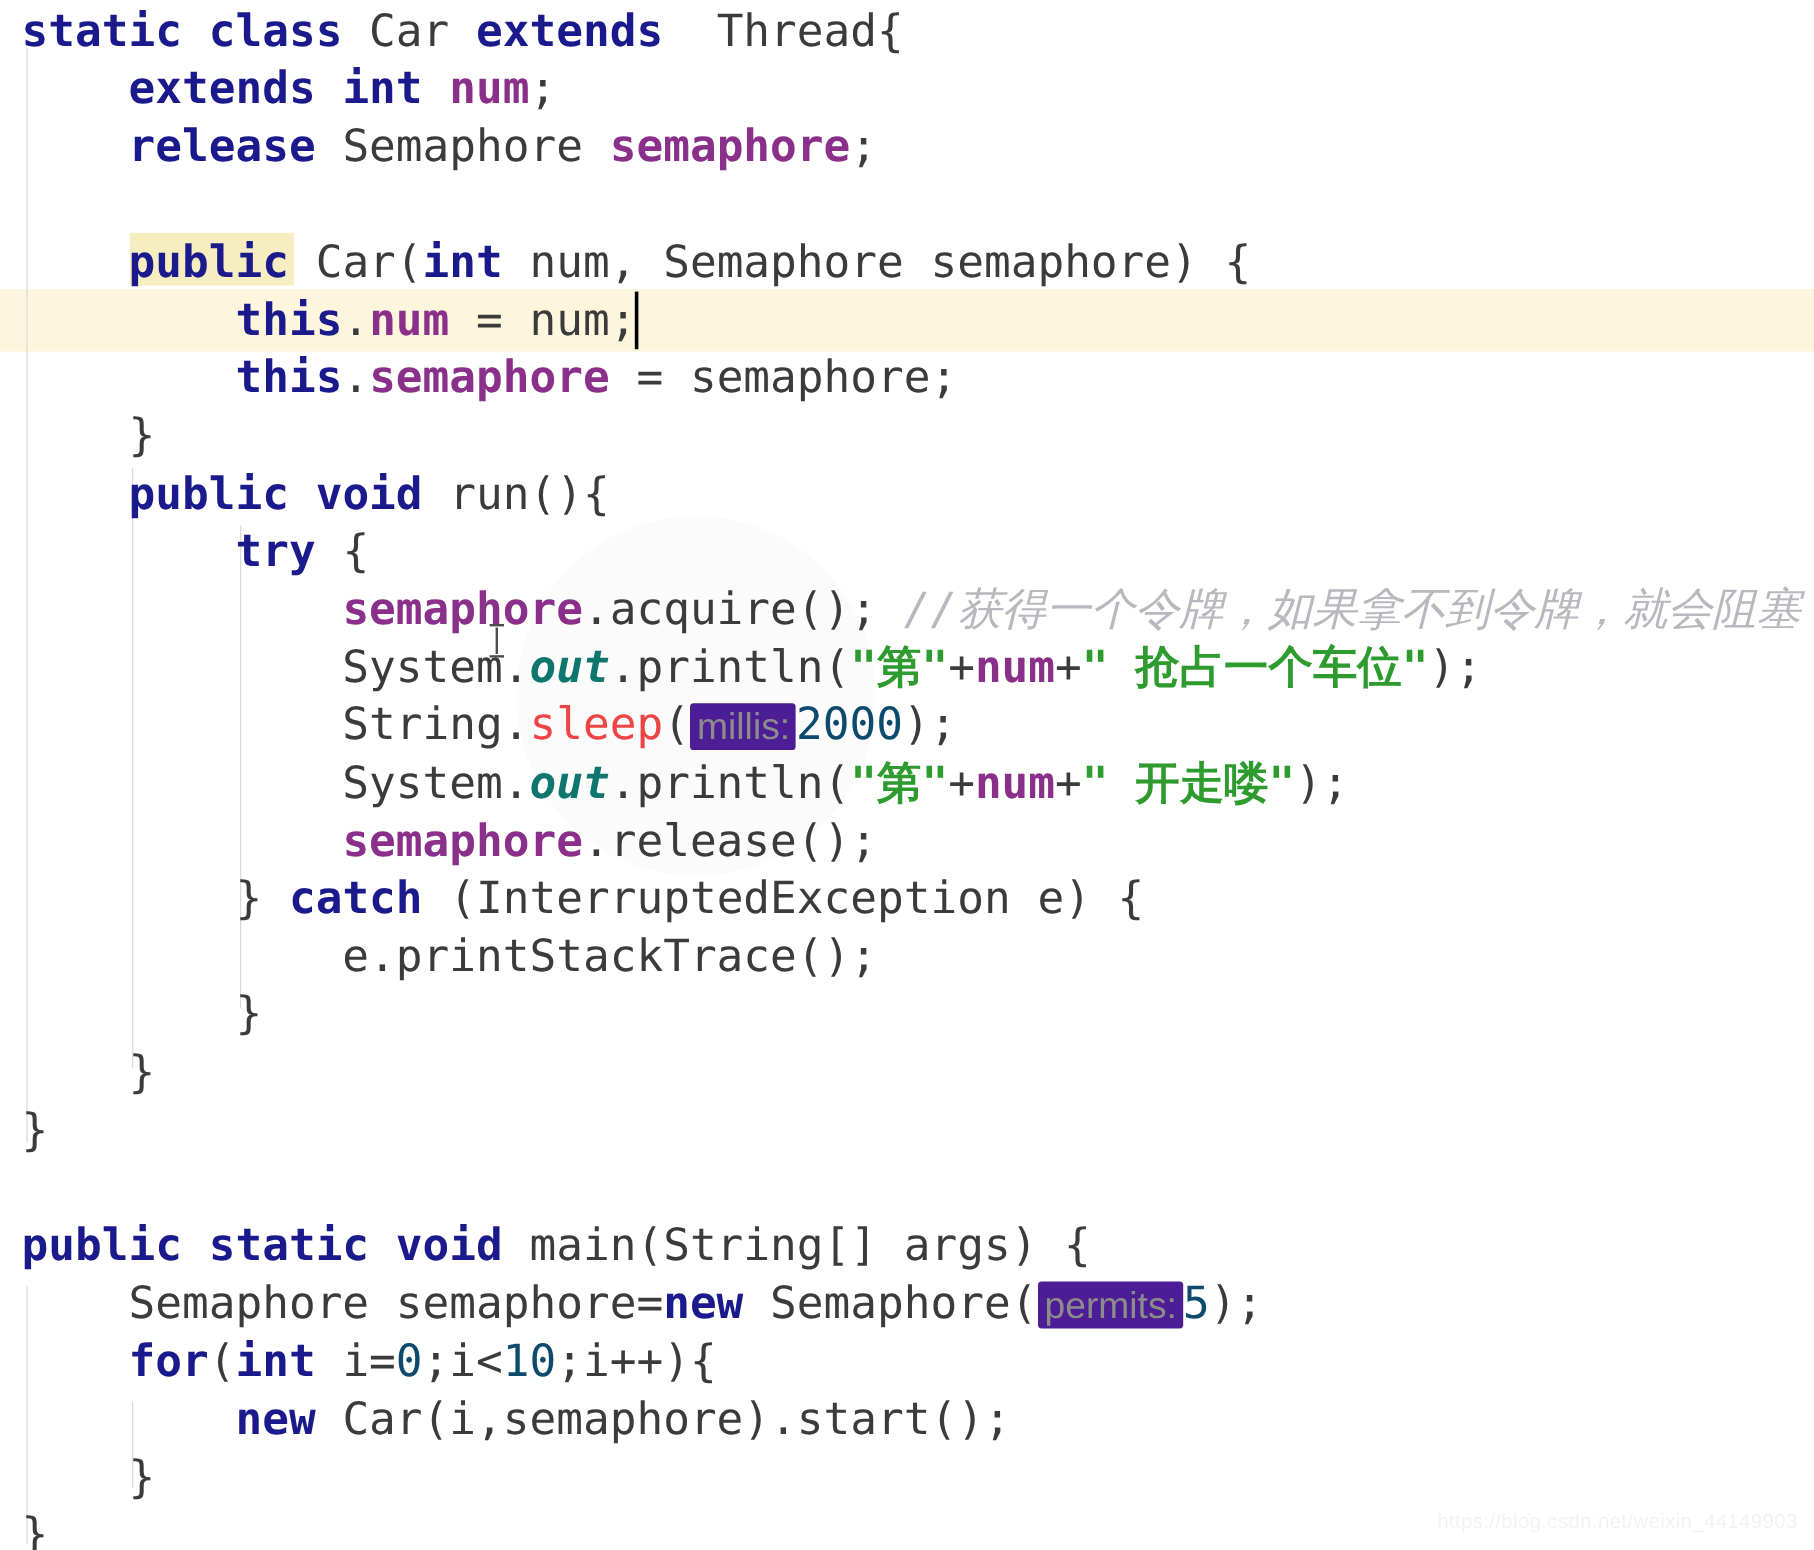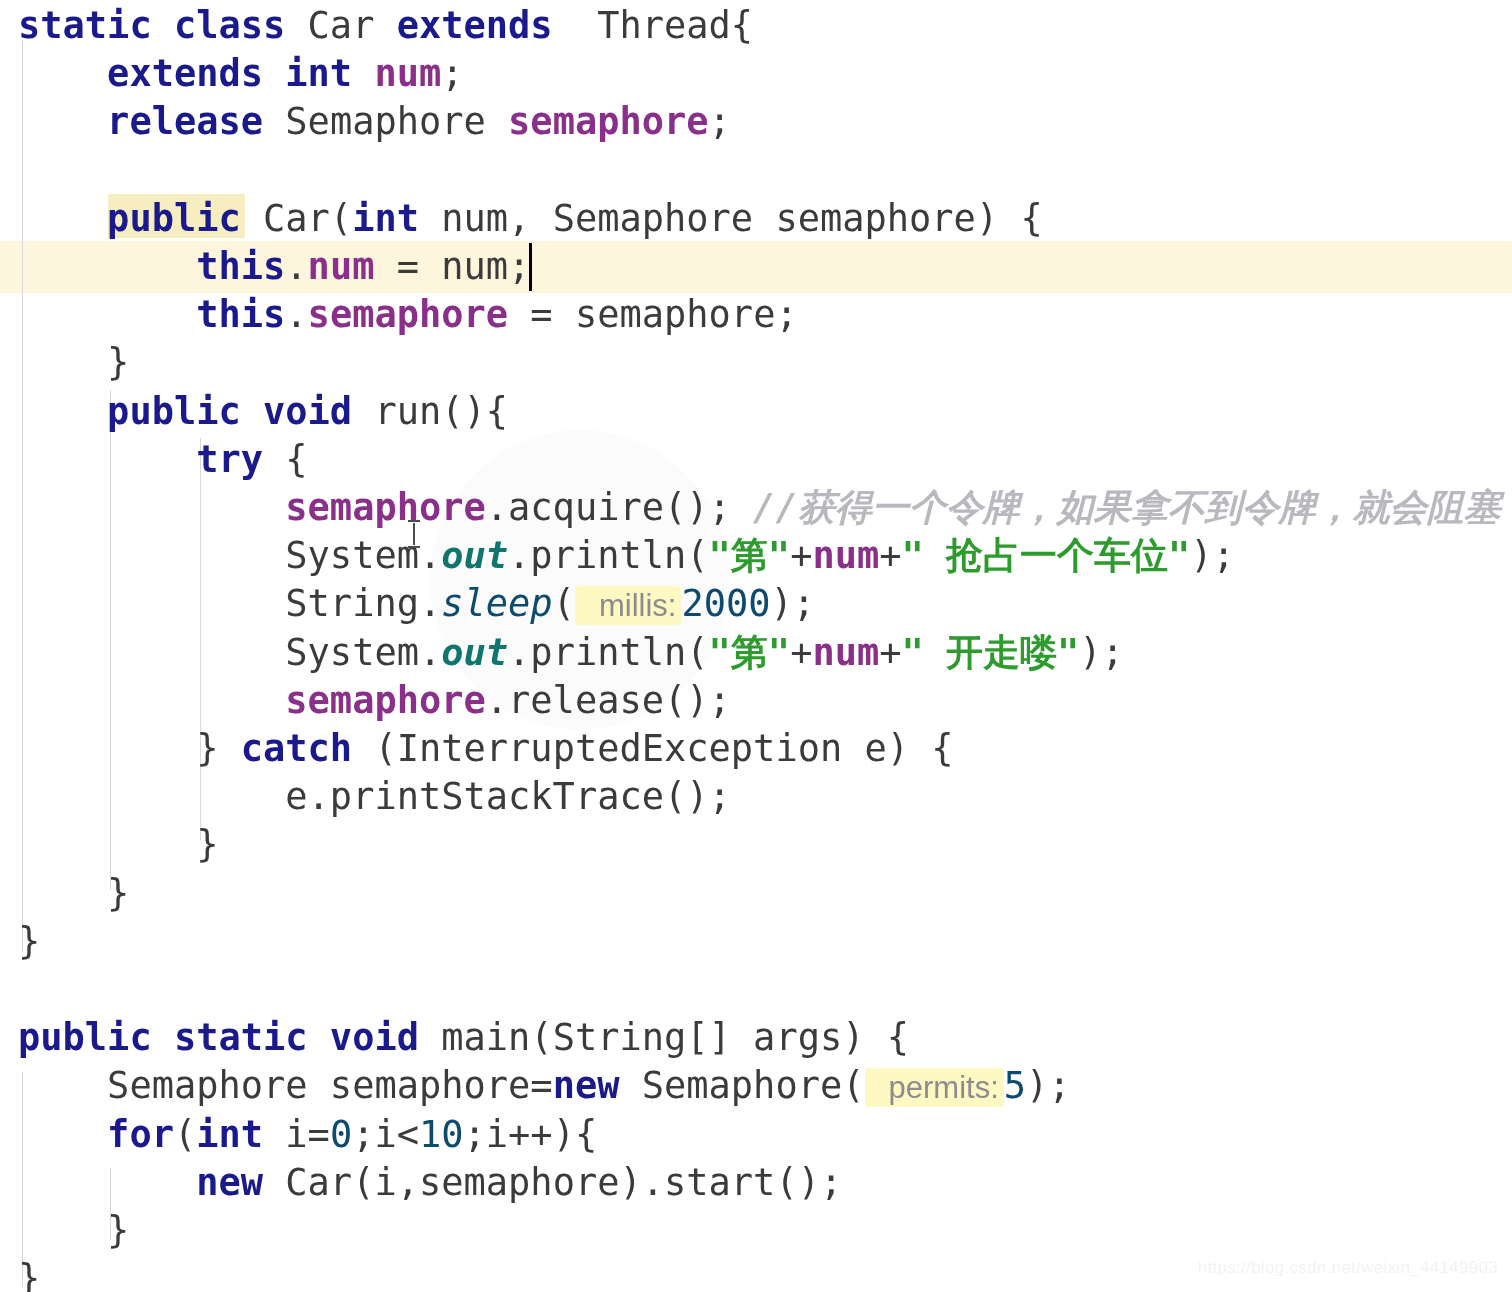--- a/index.html
+++ b/index.html
@@ -57,33 +57,33 @@
     color: #2b2b2b;
     letter-spacing: 0px;
   }
   .line .seg { white-space: pre; }
 
   
   .kw      { color: #1a1a8c; font-weight: bold; }
   .plain   { color: #3b3b3b; }
   .field   { color: #8a2f8a; font-weight: bold; }
   .fielditalic { color: #0f766e; font-weight: bold; font-style: italic; }
-  .methodit{ color: #0c4a6e; font-style: italic; }
+  .methodit{ color: #ef4444; }
   .str     { color: #2e9b2e; font-weight: bold; }
   .num     { color: #0c4a6e; }
-  .comment { color: #b8b8bf; font-style: italic; font-weight: bold; }
+  .comment { color: #b8b8bf; font-style: italic; font-weight: normal; }
 
   
   .hint {
     font-family: "Liberation Sans", sans-serif;
     font-size: 31px;
     color: #8c8c8c;
-    background: #fef9c3;
+    background: #4c1d95;
     border-radius: 3px;
-    padding: 2px 5px 2px 24px;
+    padding: 2px 5px 2px 6px;
     font-style: normal;
     font-weight: normal;
   }
 
   
   .caret {
     position: absolute;
     width: 3px;
     background: #000000;
     z-index: 4;

